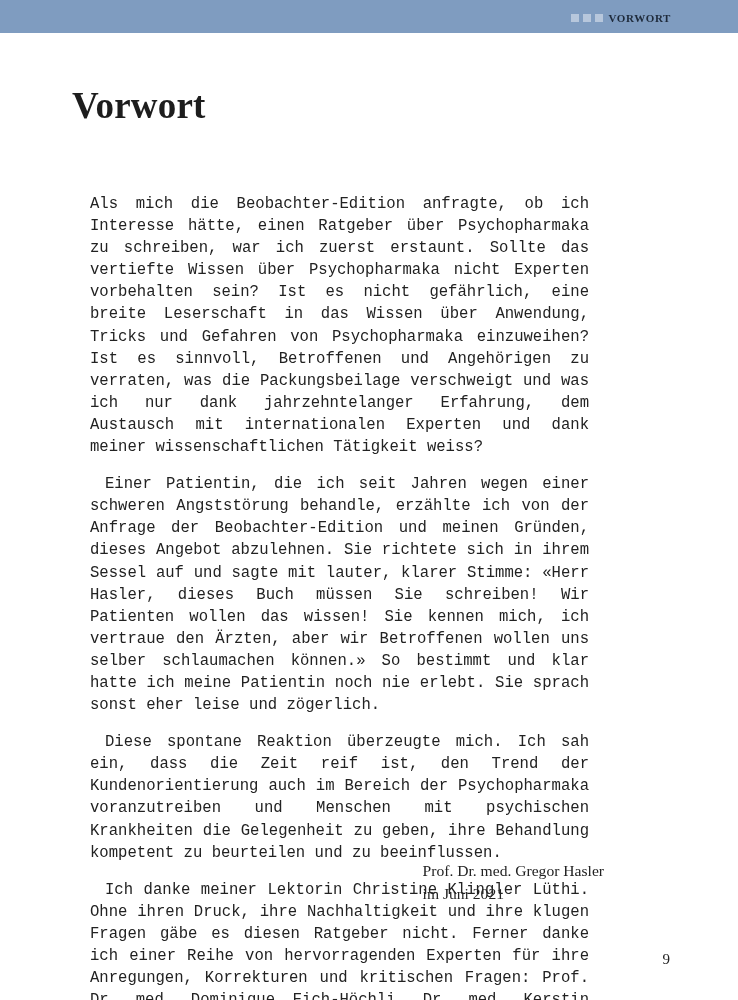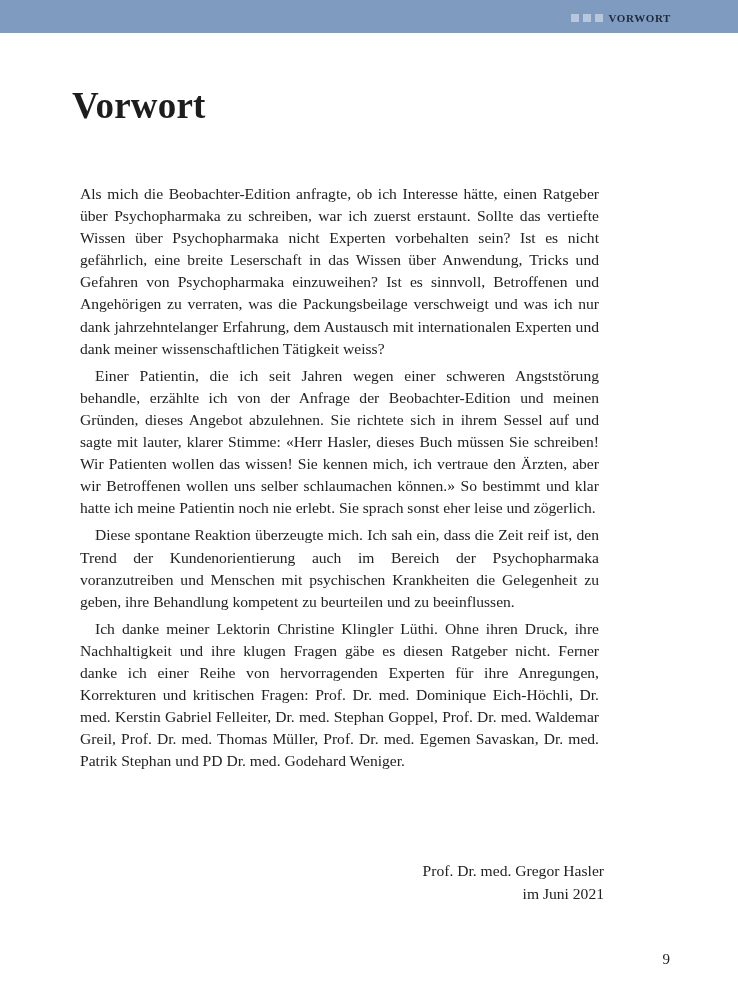--- a/index.html
+++ b/index.html
@@ -20,24 +20,24 @@
       letter-spacing: 0.6px; color: #1e2a3a;
     }
     .page-title {
       position: absolute; left: 72px; top: 84px; margin: 0;
       font-size: 37px; font-weight: bold; color: #1d1d1d; letter-spacing: 0.2px;
     }
     .body-text {
       position: absolute; left: 75px; top: 178px; width: 529px;
       font-size: 15.6px; line-height: 22.1px; text-align: justify; hyphens: manual;
     }
-    .body-text p { margin: 5px; text-indent: 0; }
+    .body-text p { margin: 15px; text-indent: 0; font-family: Liberation Mono, monospace; }
     .body-text p + p { text-indent: 15px; }
     .signature {
-      position: absolute; right: 134px; top: 860px; text-align: right;
+      position: absolute; right: 134px; top: 860px; 
       font-size: 15.6px; line-height: 22.5px;
     }
     .page-number {
       position: absolute; right: 68px; top: 951px; font-size: 15px; color: #222;
     }
   </style>
 </head>
 <body>
 
 <div class="header-band"></div>

